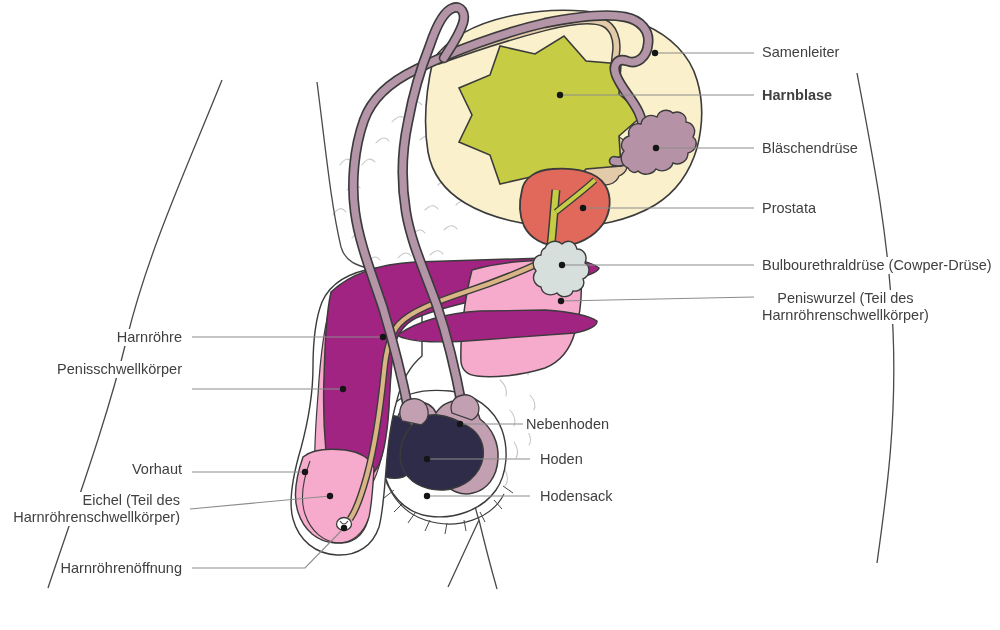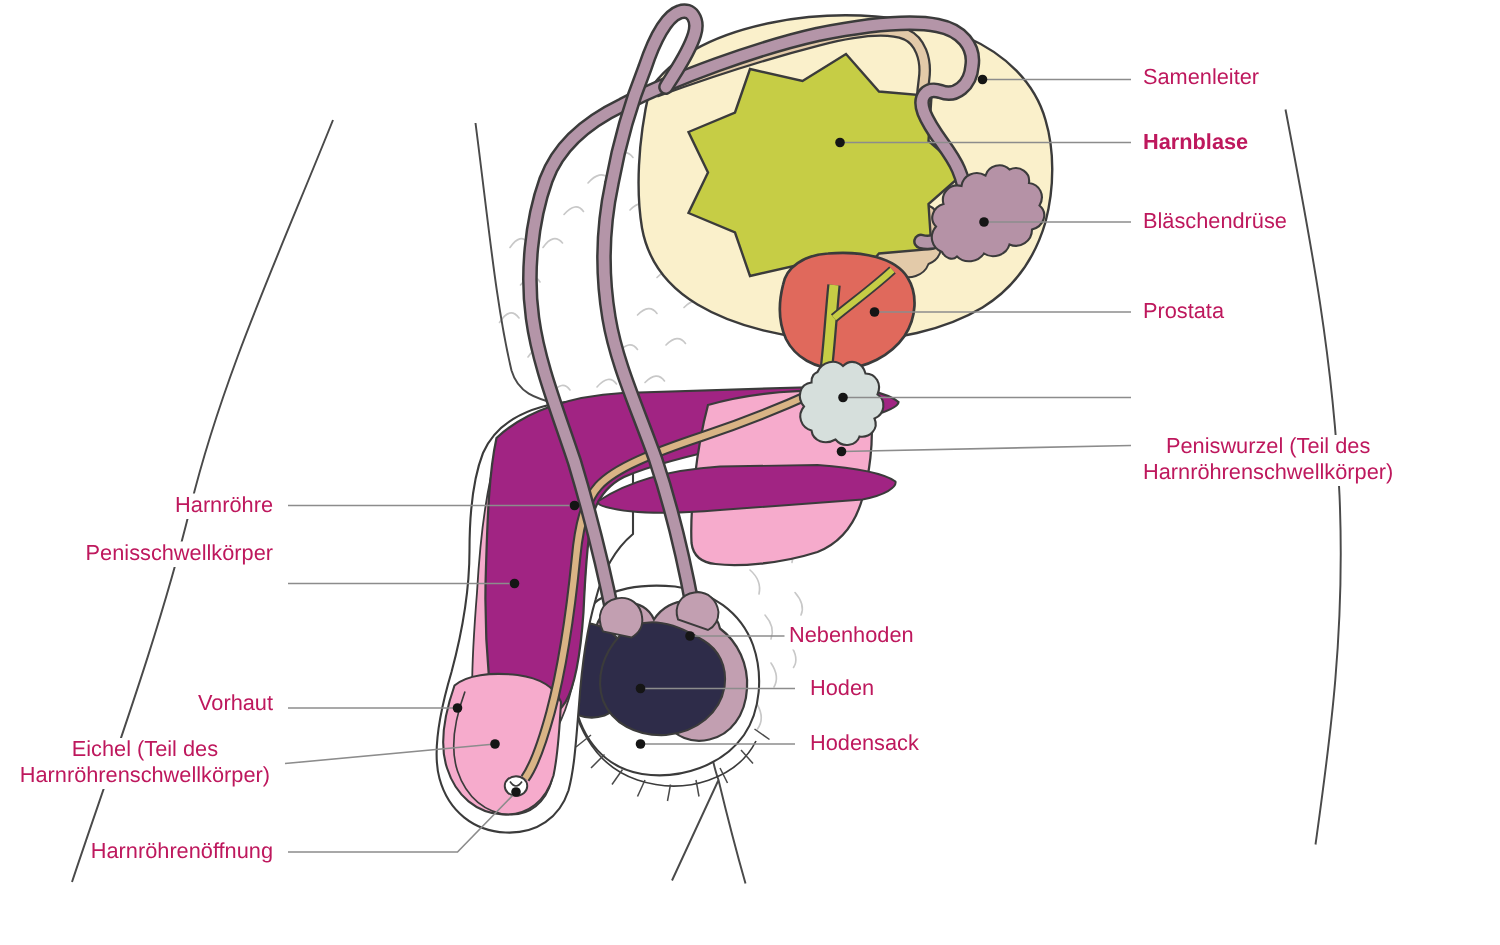--- a/index.html
+++ b/index.html
@@ -1,22 +1,22 @@
 <!DOCTYPE html>
 <html><head>
 <meta charset="utf-8">
 <style>
   html,body{margin:0;padding:0;background:#ffffff;}
   #stage{position:relative;width:1000px;height:630px;background:#fff;overflow:hidden;
          font-family:"Liberation Sans",sans-serif;}
   #art{position:absolute;left:0;top:0;}
-  .lbl{position:absolute;font-size:14.5px;line-height:17px;color:#be185d;
+  .lbl{position:absolute;font-size:14.5px;line-height:17px;color:#404040;
        background:#fff;padding:0 3px;white-space:pre-line;}
   .lbl.right-col{text-align:left;}
-  .lbl.left-col{text-align:center;}
+  .lbl.left-col{text-align:right;}
   .lbl.mid-col{text-align:left;}
 </style>
 </head>
 <body>
 
 <div id="stage">
 
 <svg id="art" width="1000" height="630" viewBox="0 0 1000 630">
 
   <g stroke="#c8c8c8" stroke-width="1.1" fill="none" stroke-linecap="round">
@@ -171,20 +171,21 @@
         <circle cx="305" cy="472" r="3.2"></circle>
     <circle cx="330" cy="496" r="3.2"></circle>
         <circle cx="344" cy="528" r="3.2"></circle>
   </g>
 </svg>
 
 <div class="lbl right-col" style="left:759px;top:44px;">Samenleiter</div>
 <div class="lbl right-col" style="left:759px;top:87px;font-weight:bold;">Harnblase</div>
 <div class="lbl right-col" style="left:759px;top:140px;">Bläschendrüse</div>
 <div class="lbl right-col" style="left:759px;top:200px;">Prostata</div>
+<div class="lbl right-col" style="left:759px;top:257px;">Bulbourethraldrüse (Cowper-Drüse)</div>
 <div class="lbl right-col" style="left:759px;top:290px;text-align:center;">Peniswurzel (Teil des
 Harnröhrenschwellkörper)</div>
 
 <div class="lbl mid-col" style="left:523px;top:416px;">Nebenhoden</div>
 <div class="lbl mid-col" style="left:537px;top:451px;">Hoden</div>
 <div class="lbl mid-col" style="left:537px;top:488px;">Hodensack</div>
 
 <div class="lbl left-col" style="right:815px;top:329px;">Harnröhre</div>
 <div class="lbl left-col" style="right:815px;top:361px;">Penisschwellkörper</div>
 <div class="lbl left-col" style="right:815px;top:461px;">Vorhaut</div>

